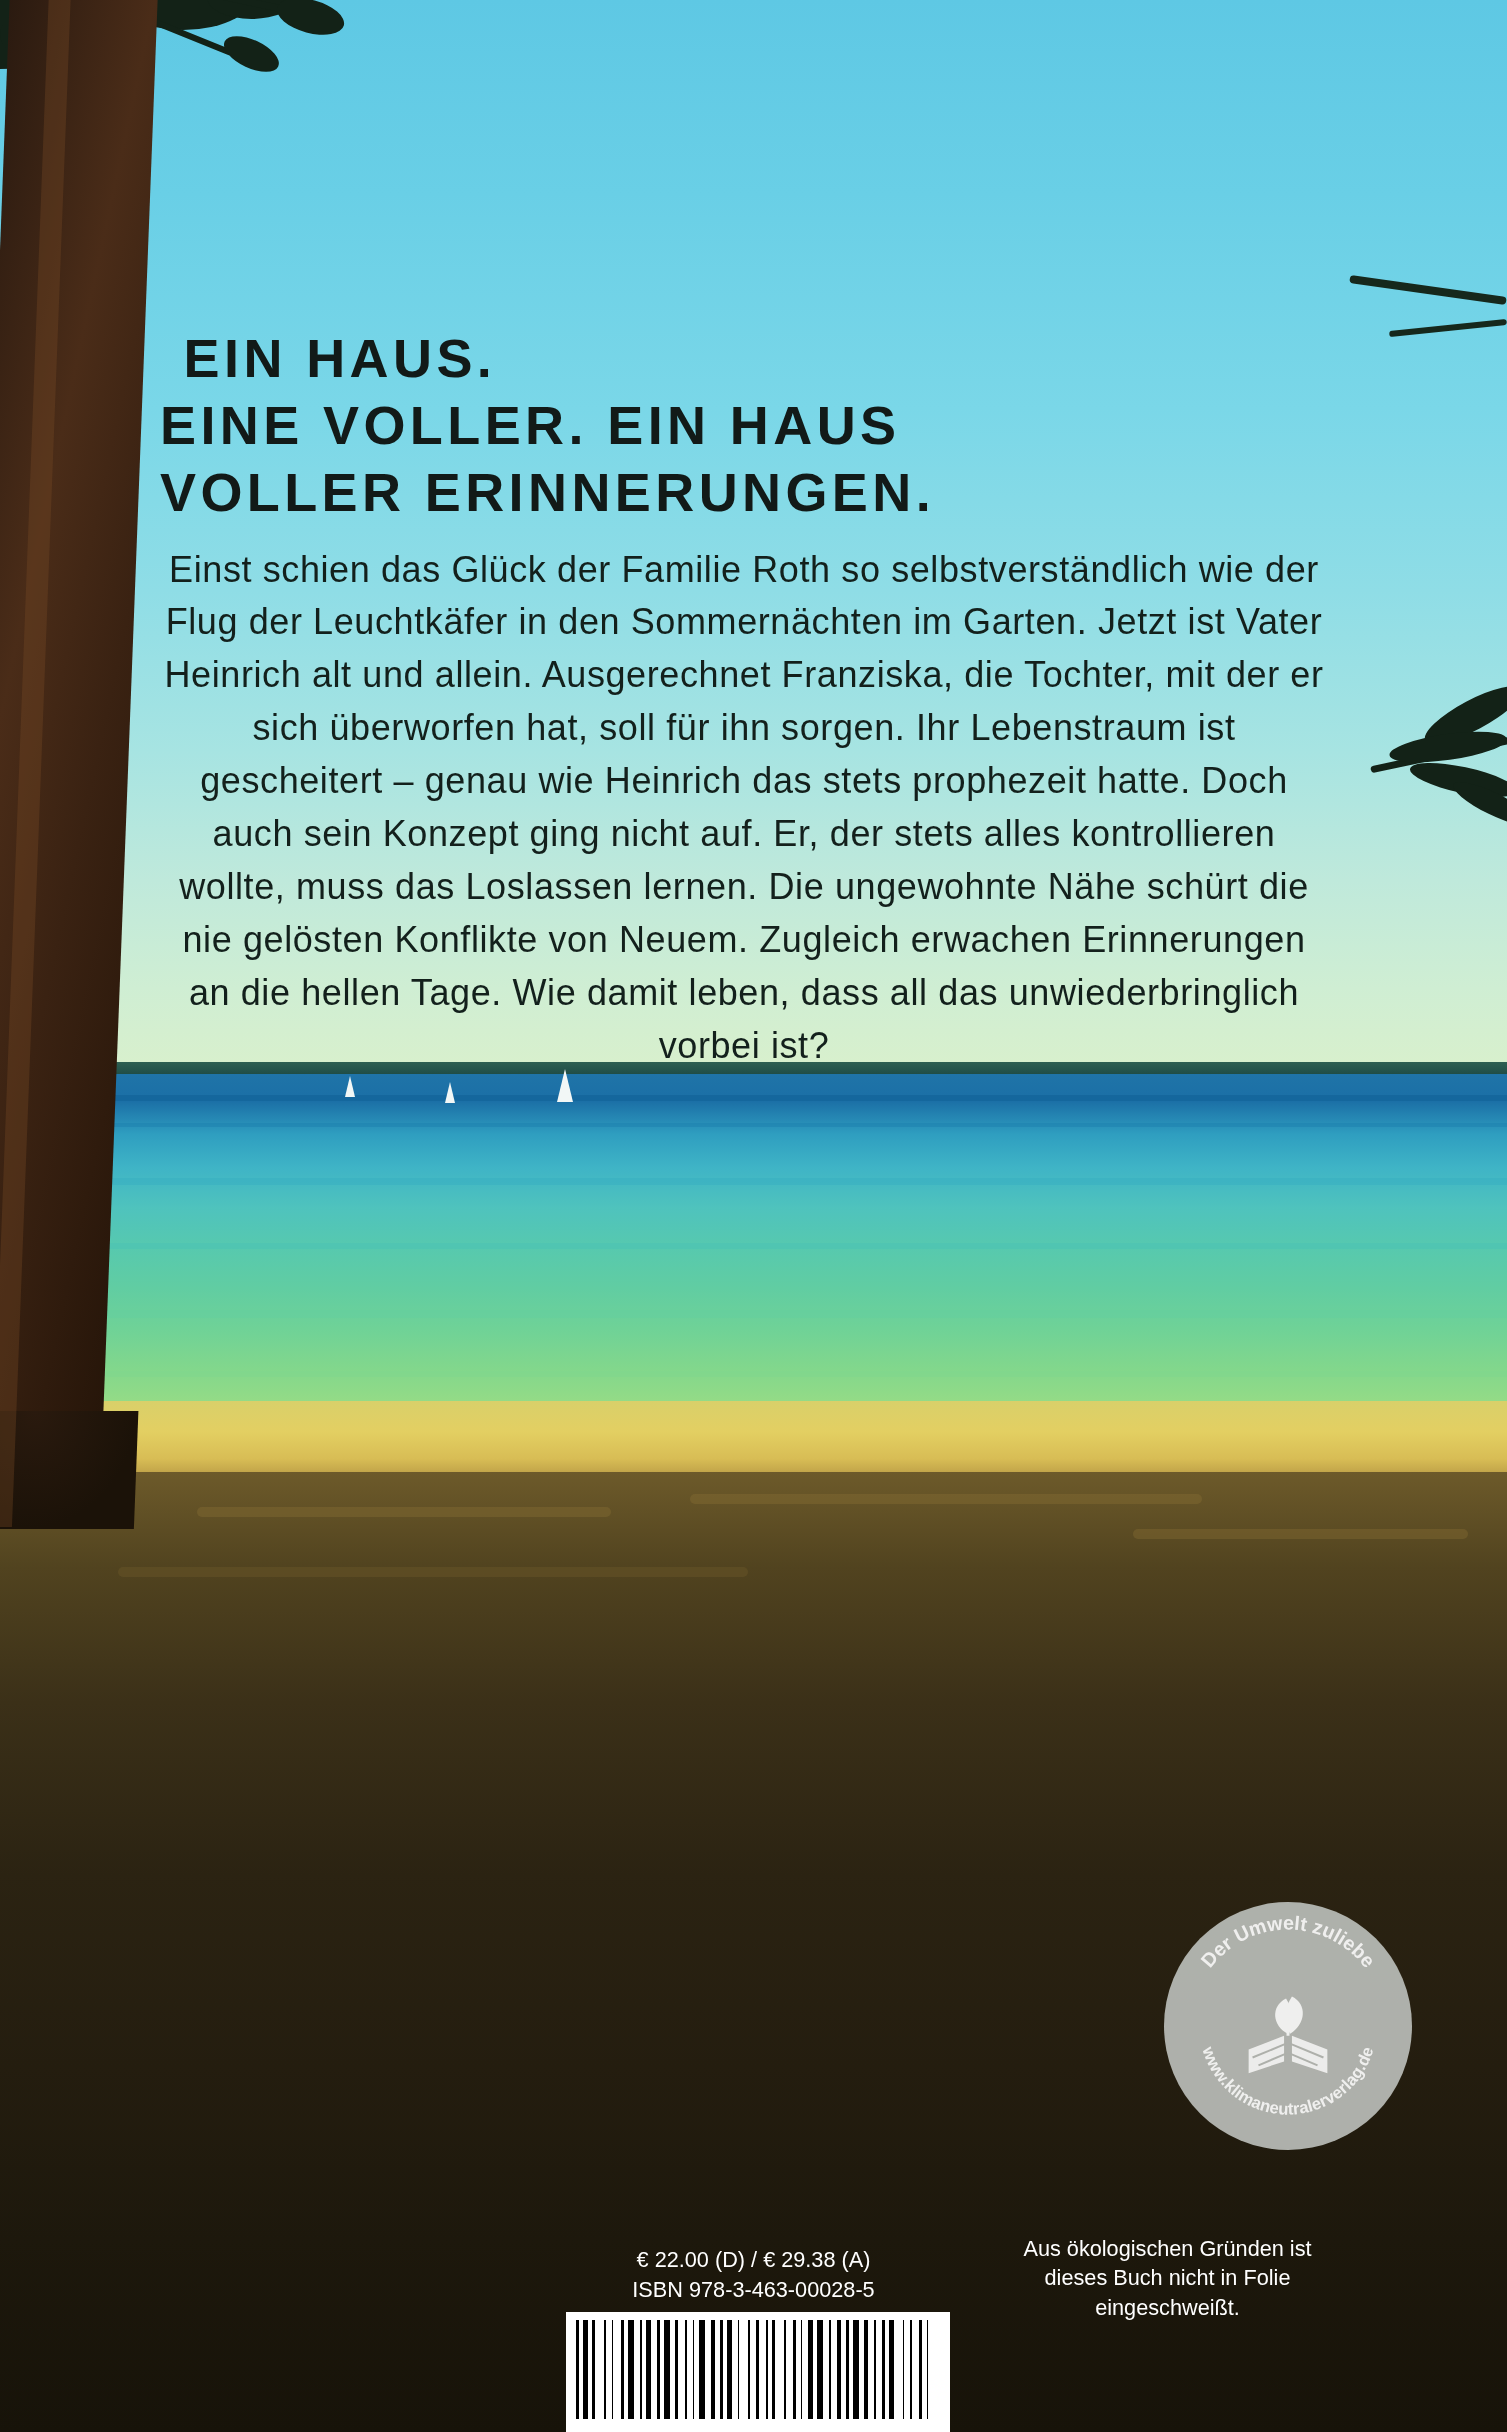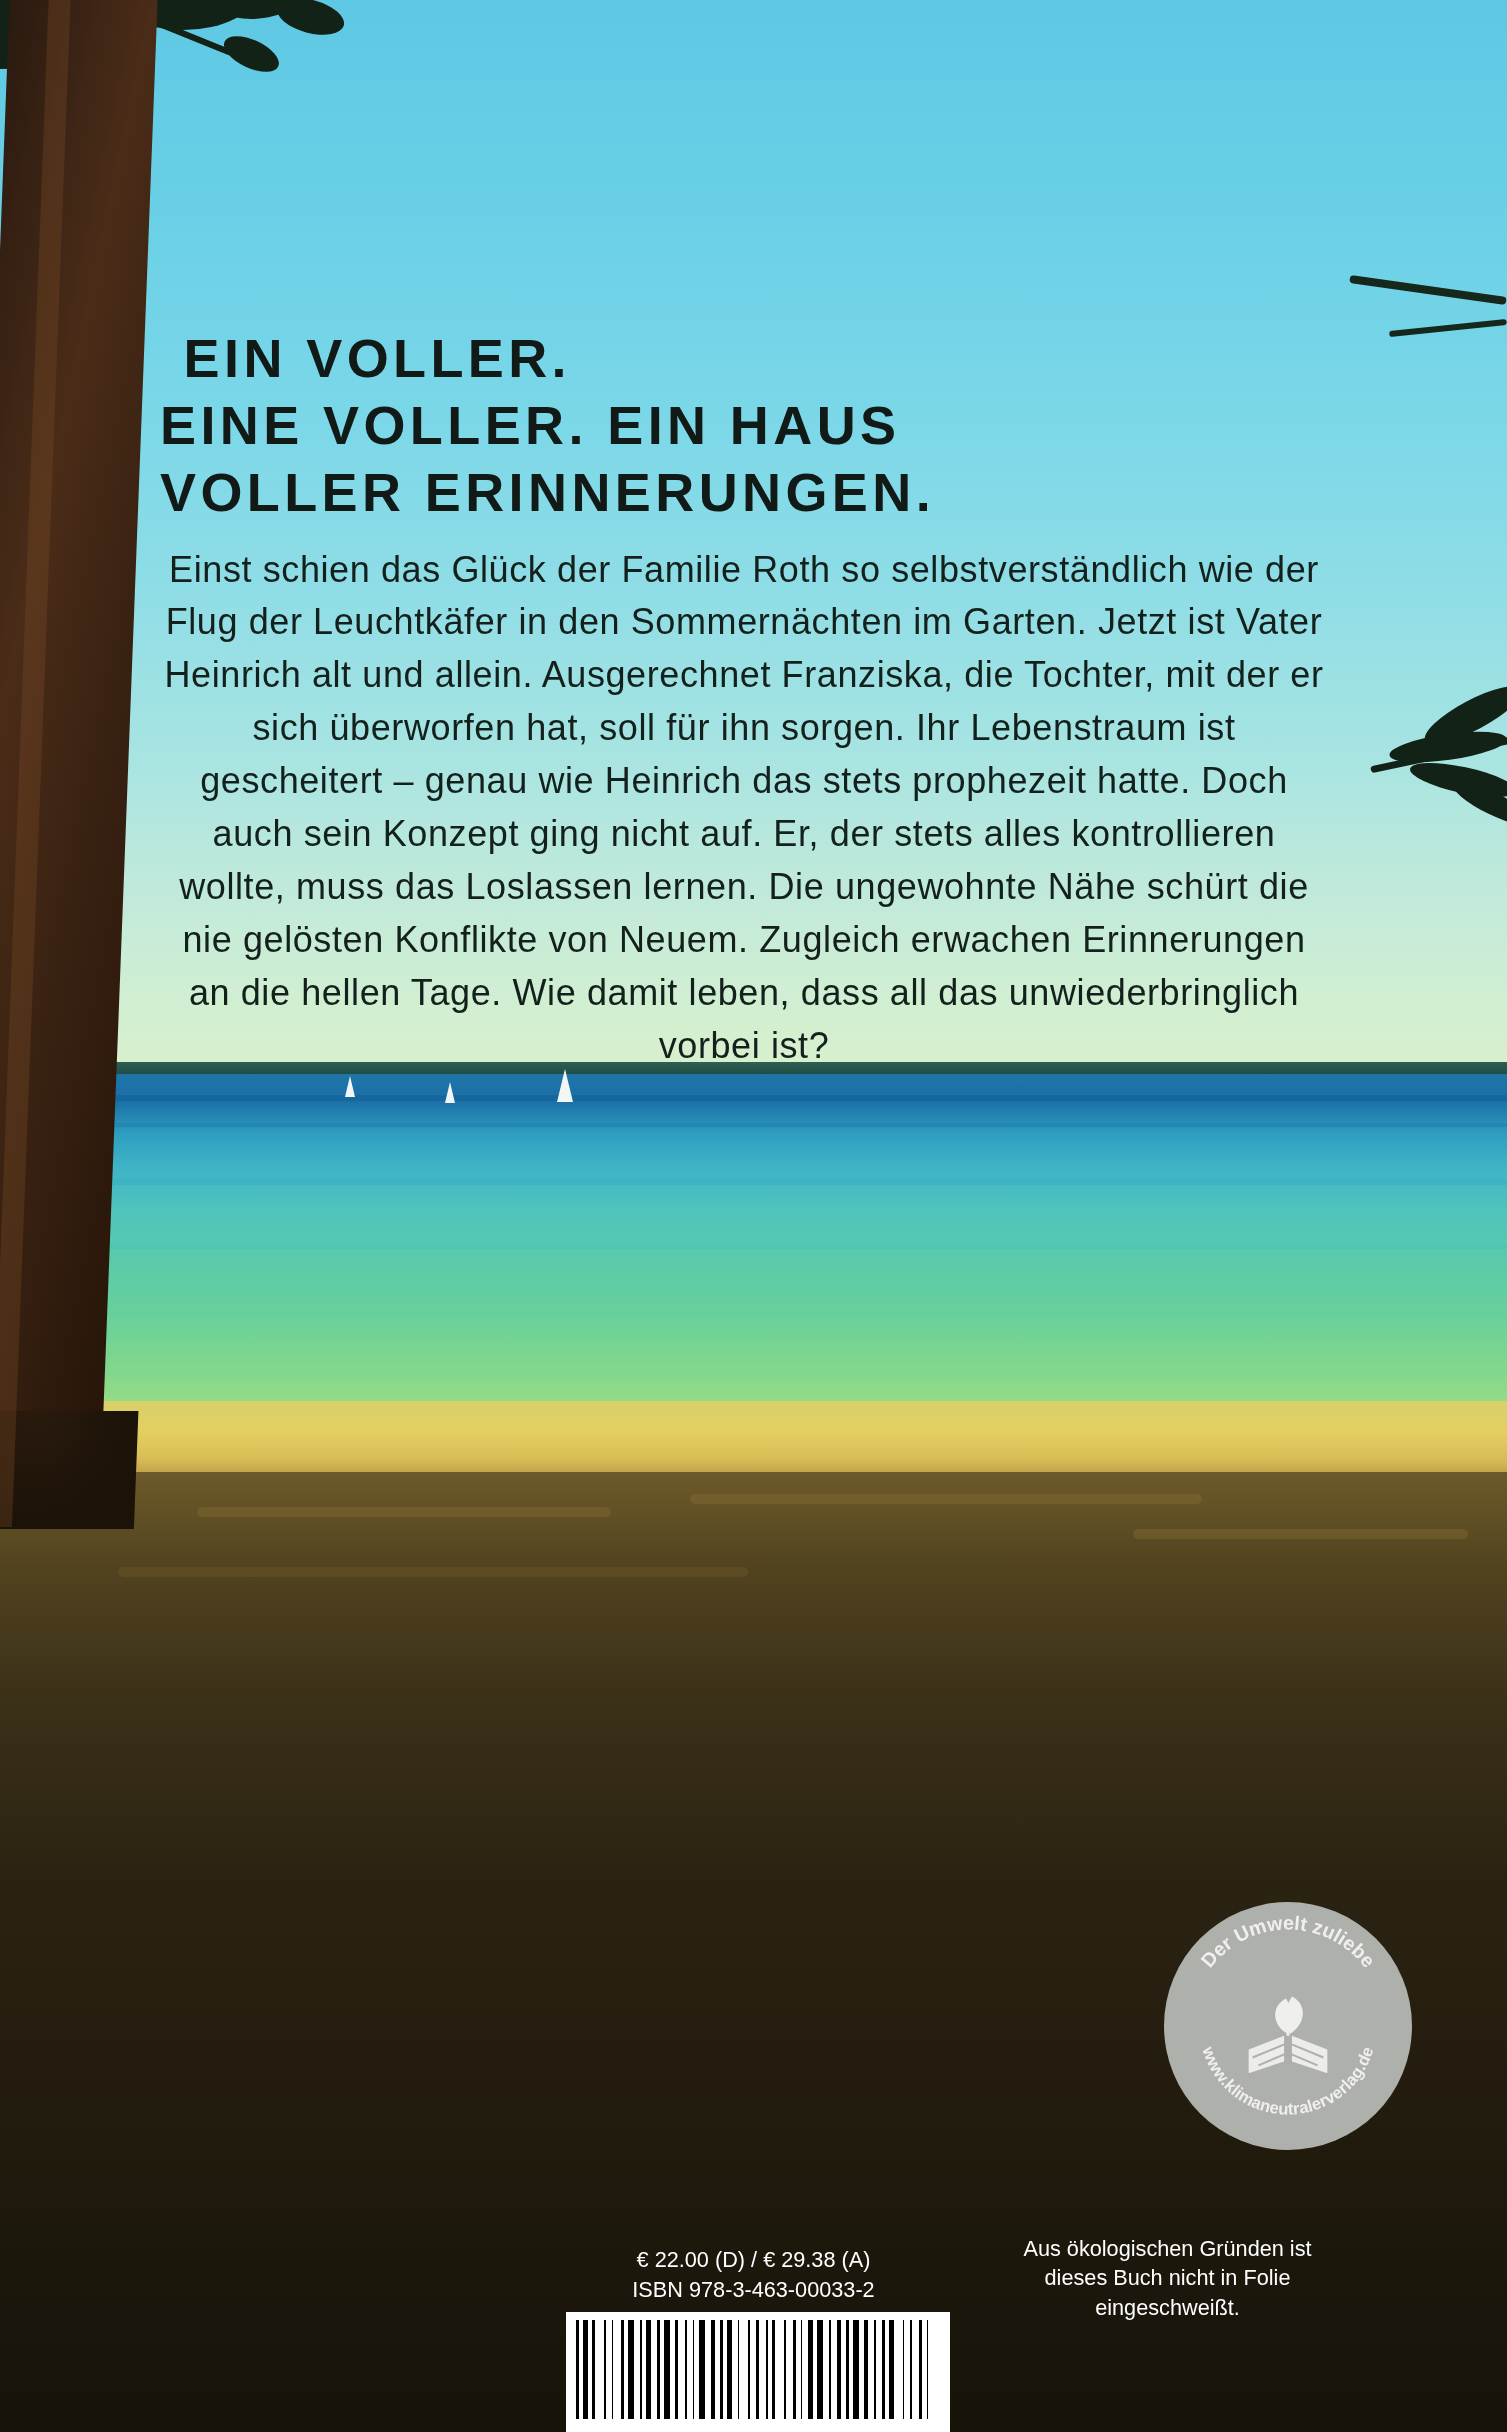--- a/index.html
+++ b/index.html
@@ -344,21 +344,21 @@
     <div class="ground-streak" style="left:1133px; top:57px; width:335px;"></div>
     <div class="ground-streak" style="left:118px; top:95px; width:630px; opacity:0.2;"></div>
   </div>
 
   <div class="trunk">
     <div class="trunk-base"></div>
   </div>
 
   <div class="text-wrap">
     <div class="headline">
-      <span class="l1">EIN VOLLER.</span>
+      <span class="l1">EIN HAUS.</span>
       <span class="l2">EINE VOLLER. EIN HAUS</span>
       <span class="l3">VOLLER ERINNERUNGEN.</span>
     </div>
     <div class="blurb">
       <p class="para1">Einst schien das Glück der Familie Roth so selbstverständlich wie der Flug der Leuchtkäfer in den Sommernächten im Garten. Jetzt ist Vater Heinrich alt und allein. Ausgerechnet Franziska, die Tochter, mit der er sich überworfen hat, soll für ihn sorgen. Ihr Lebenstraum ist gescheitert – genau wie Heinrich das stets prophezeit hatte. Doch auch sein Konzept ging nicht auf. Er, der stets alles kontrollieren wollte, muss das Loslassen lernen. Die ungewohnte Nähe schürt die nie gelösten Konflikte von Neuem. Zugleich erwachen Erinnerungen an die hellen Tage. Wie damit leben, dass all das unwiederbringlich vorbei ist?</p>
     </div>
   </div>
 
   <div class="seal">
     <svg viewBox="0 0 252 252" width="248" height="248" aria-hidden="true">
@@ -382,21 +382,21 @@
         <path d="M 0 2 C -16 -6 -18 -26 -2 -34 C 6 -22 6 -10 0 2 Z" fill="#ffffff"></path>
         <path d="M 2 2 C 18 -8 20 -28 4 -36 C -4 -24 -4 -10 2 2 Z" fill="#ffffff"></path>
         <path d="M 0 4 L 0 -12" stroke="#ffffff" stroke-width="3"></path>
       </g>
     </svg>
   </div>
 
   <div class="footer">
     <div class="price-block">
       <div>€ 22.00 (D) / € 29.38 (A)</div>
-      <div>ISBN 978-3-463-00033-2</div>
+      <div>ISBN 978-3-463-00028-5</div>
     </div>
     <div class="eco-note">Aus ökologischen Gründen ist dieses Buch nicht in Folie eingeschweißt.</div>
     <div class="barcode">
       <div class="bars" id="bars">
           <i style="width: 3px; margin-right: 1.5px;"></i>
           <i style="width: 1.5px; margin-right: 1.5px; background: transparent;"></i>
           <i style="width: 4.5px; margin-right: 1.5px;"></i>
           <i style="width: 1.5px; margin-right: 1.5px; background: transparent;"></i>
           <i style="width: 3px; margin-right: 1.5px;"></i>
           <i style="width: 6px; margin-right: 1.5px; background: transparent;"></i>

